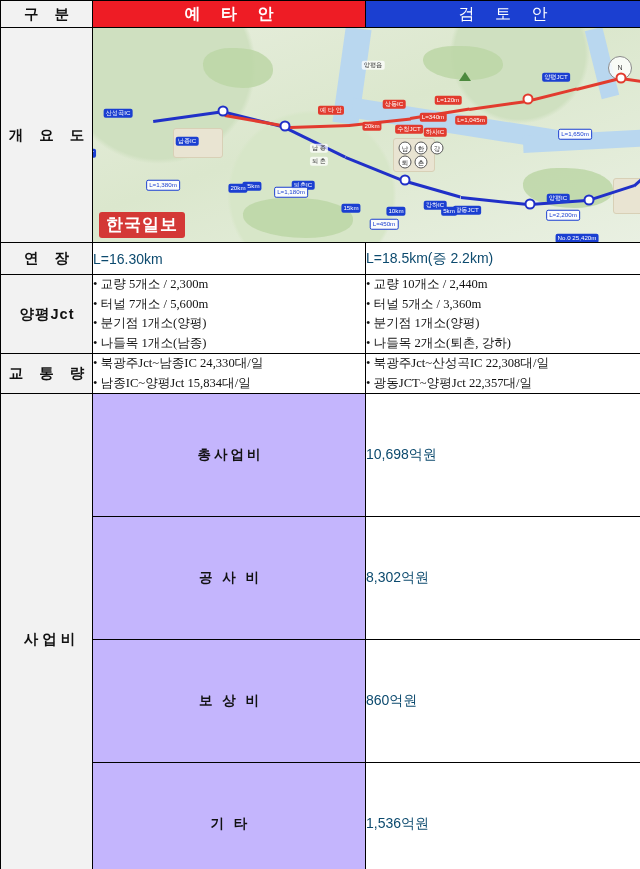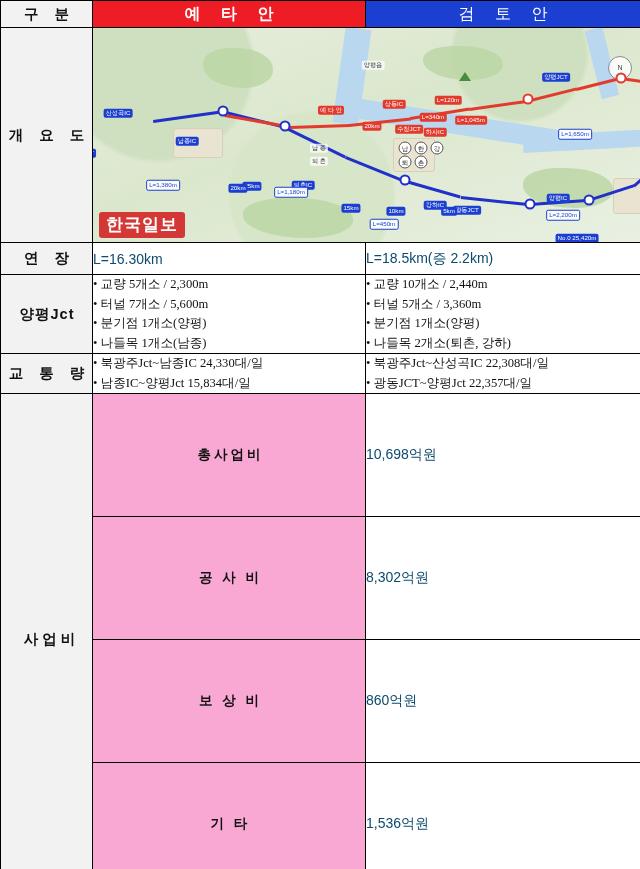--- a/index.html
+++ b/index.html
@@ -33,21 +33,21 @@
     background: #f2f2f2;
     text-align: center;
     font-weight: bold;
     font-size: 14.5px;
     letter-spacing: 6px;
     text-indent: 6px;
     color: #111;
   }
   .lbl.tight { letter-spacing: 1px; text-indent: 1px; }
   .lbl.sub {
-    background: #f9a8d4;
+    background: #c4b5fd;
     font-size: 13.5px;
     letter-spacing: 3px;
     text-indent: 3px;
   }
   .lbl.vert {
     background: #f2f2f2;
     font-size: 14.5px;
     font-weight: bold;
     letter-spacing: 0px;
     line-height: 1.15;

